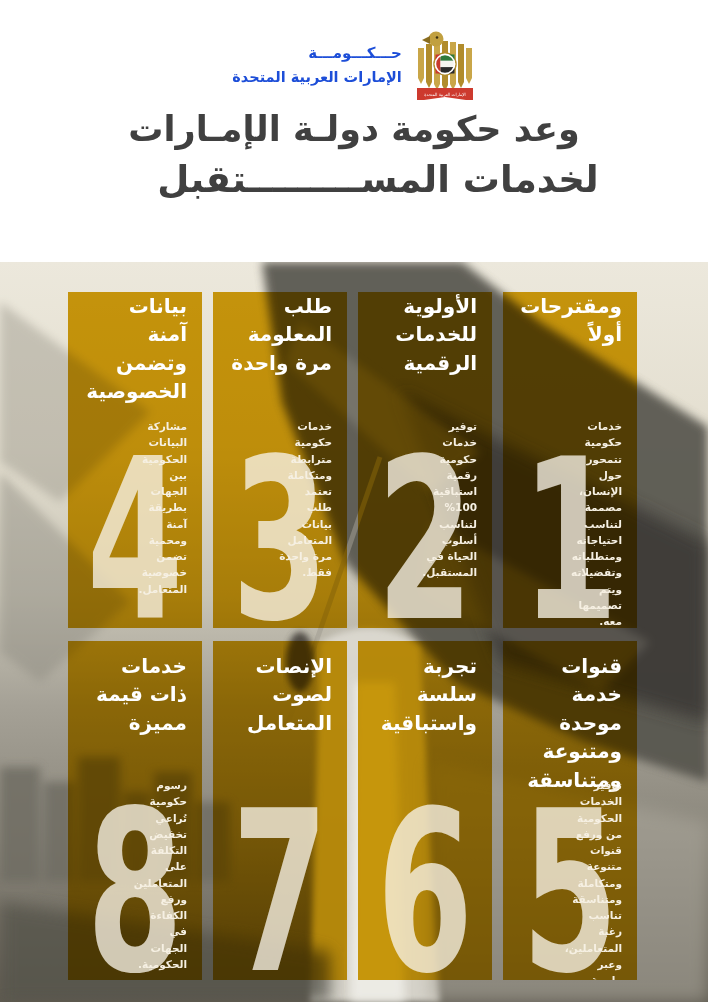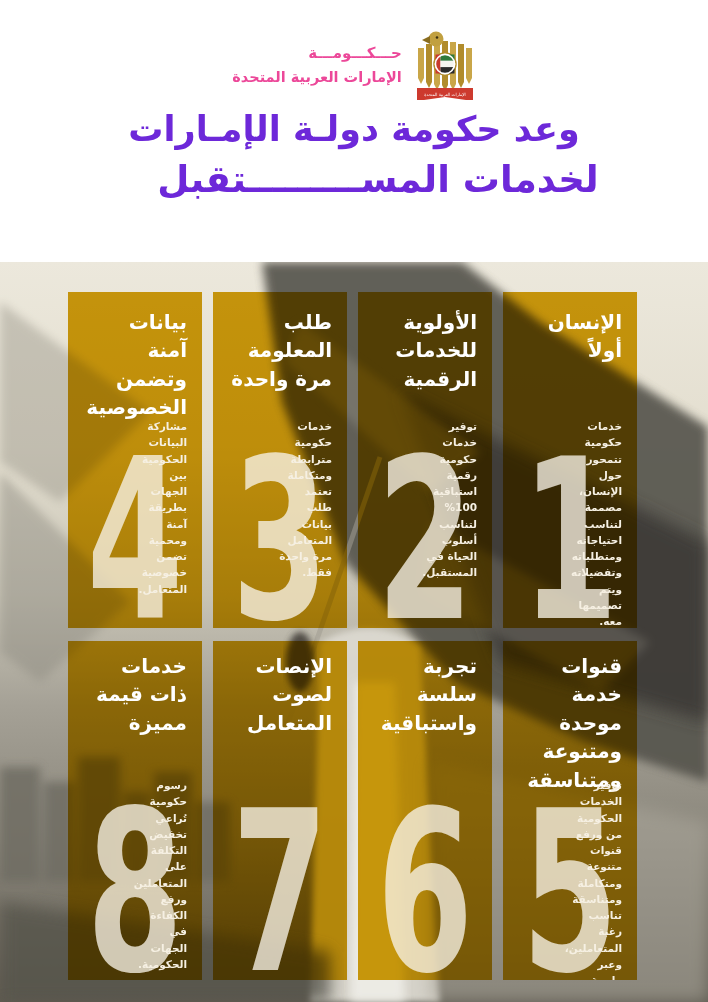--- a/index.html
+++ b/index.html
@@ -5,39 +5,39 @@
   * { margin:0; padding:0; box-sizing:border-box; }
   body { background:#888; font-family:"DejaVu Sans", sans-serif; }
   .page {
     position:relative; width:708px; height:1002px; margin:0 auto;
     background:#ffffff; overflow:hidden; direction:rtl;
   }
   
   .logo { position:absolute; top:28px; left:0; right:0;
           display:flex; flex-direction:row-reverse; justify-content:center;
           align-items:flex-start; gap:12px; direction:ltr; }
-  .logo-text { padding-top:16px; text-align:left; direction:rtl; color:#ec4899; }
+  .logo-text { padding-top:16px; text-align:left; direction:rtl; color:#1d4ed8; }
   .logo-line1 { font-size:15px; font-weight:700; letter-spacing:1px; text-align:right; width:90px; }
   .logo-line2 { font-size:14.5px; font-weight:700; margin-top:7px; white-space:nowrap; }
   .main-title { position:absolute; top:112px; left:0; right:0; text-align:center;
-                color:#6d28d9; font-weight:700; line-height:1.0; }
+                color:#404040; font-weight:700; line-height:1.0; }
   .main-title .t1 { font-size:35px; letter-spacing:0.5px; }
   .main-title .t2 { font-size:37px; margin-top:14px; letter-spacing:0.5px;margin-left:48px; }
 
   
   .photo { position:absolute; top:262px; left:0; width:708px; height:740px; }
   .photo svg { display:block; }
 
   
   .card { position:absolute; width:134px; overflow:hidden; }
   .r1 { top:292px; height:336px; }
   .r2 { top:641px; height:339px; }
   .c1 { left:503px; } .c2 { left:358px; } .c3 { left:213px; } .c4 { left:68px; }
   .card-bg { position:absolute; inset:0; background:#d6a30d; mix-blend-mode:multiply; }
-  .card-title { position:relative; margin-top:16px; padding:0 15px; color:#ffffff;
+  .card-title { position:relative; padding:0 15px; color:#ffffff;
                 font-weight:700; font-size:20px; line-height:1.42; text-align:right;
                 white-space:pre-line; }
   .r2 .card-title { margin-top:11px; }
   .card-body { position:absolute; top:126px; right:0; left:0; padding:0 15px;
                color:#f6f0e3; font-size:10.5px; font-weight:700; line-height:1.55;
                text-align:right;margin-left:48px; }
   .r2 .card-body { top:136px; }
   .card-num { position:absolute; bottom:-25px; left:0; right:0; text-align:center;
               direction:ltr; font-size:154px; font-weight:700; line-height:1;
               color:rgba(247,242,231,0.78);
@@ -132,21 +132,21 @@
   </div>
 
   <div class="main-title">
     <div class="t1">وعد حكومة دولـة الإمـارات</div>
     <div class="t2">لخدمات المســـــــــتقبل</div>
   </div>
 
   <div class="card r1 c1">
     <div class="card-bg"></div>
     <div class="card-num">1</div>
-    <div class="card-title">الإنسان
+    <div class="card-title">ومقترحات
 أولاً</div>
     <div class="card-body">خدمات حكومية تتمحور حول الإنسان، مصممة لتناسب احتياجاته ومتطلباته وتفضيلاته ويتم تصميمها معه.</div>
   </div>
   <div class="card r1 c2">
     <div class="card-bg"></div>
     <div class="card-num">2</div>
     <div class="card-title">الأولوية
 للخدمات
 الرقمية</div>
     <div class="card-body">توفير خدمات حكومية رقمية استباقية 100% لتناسب أسلوب الحياة في المستقبل.</div>

